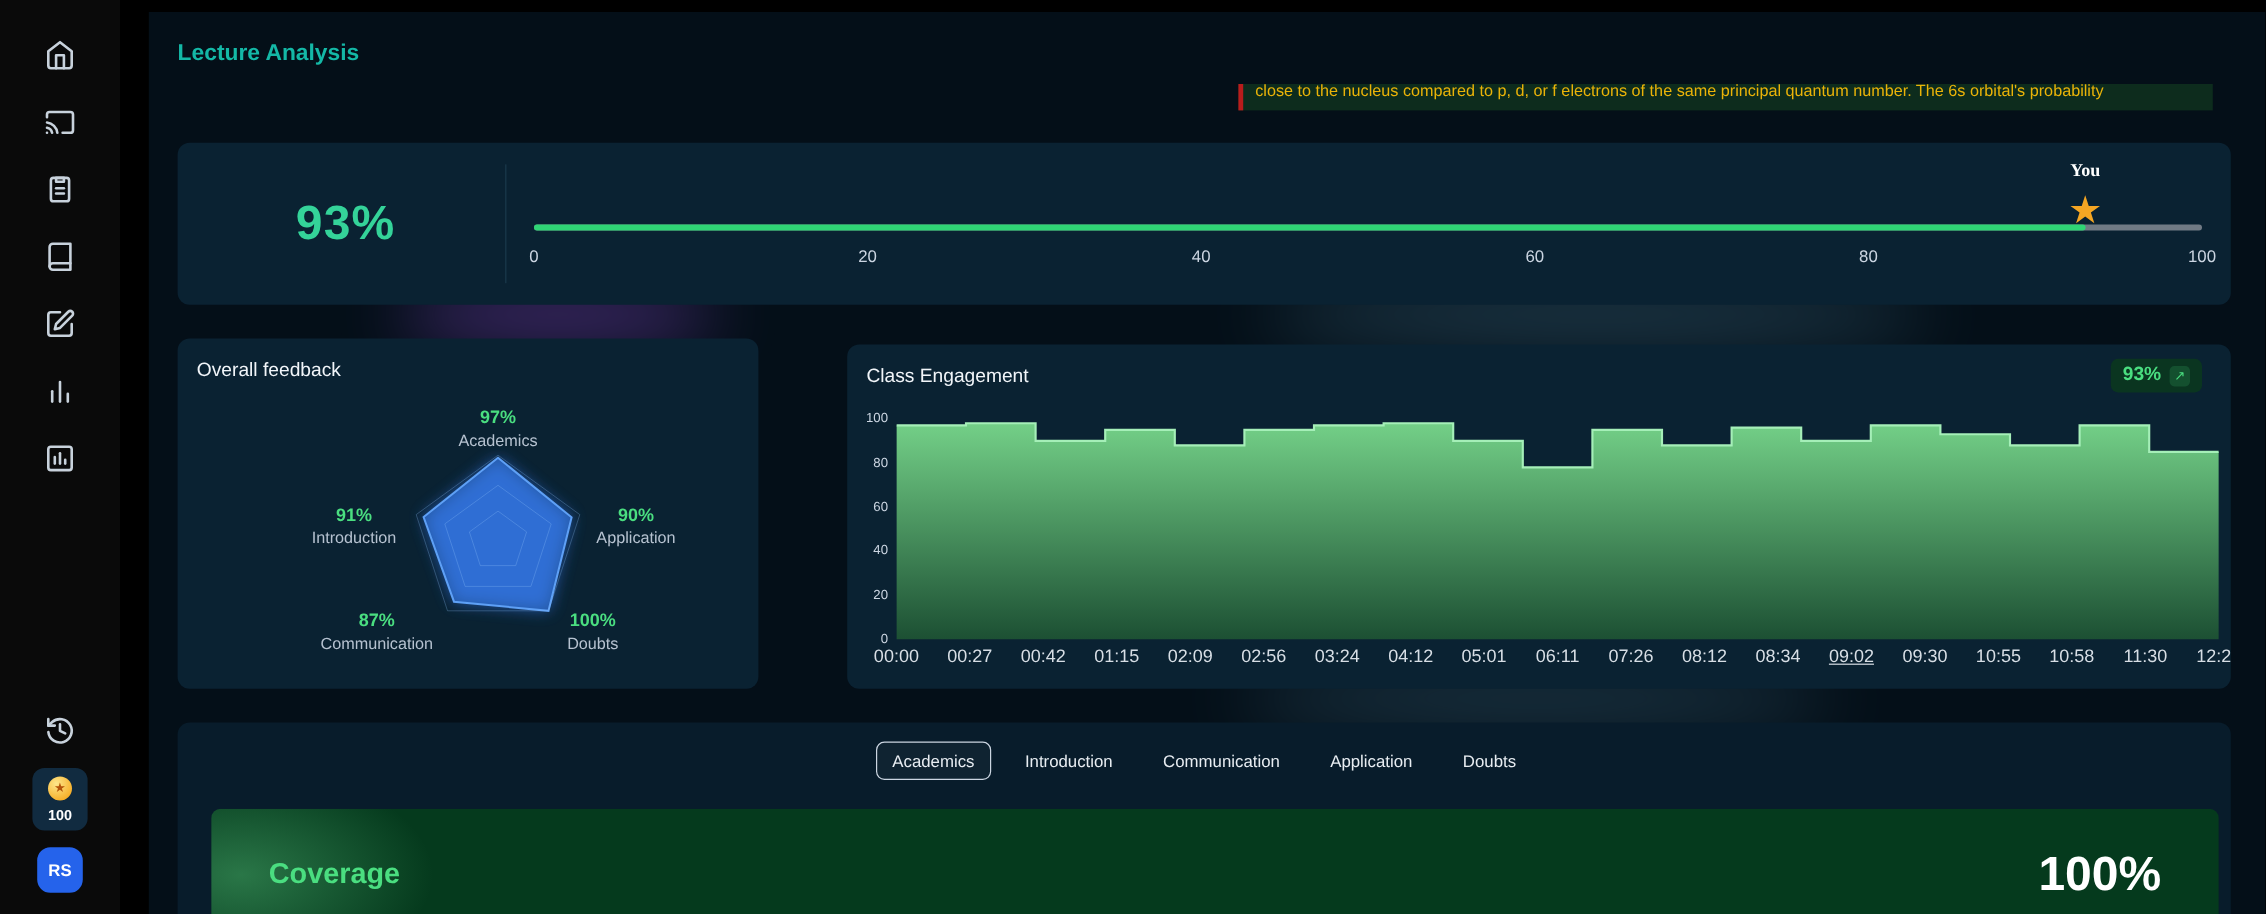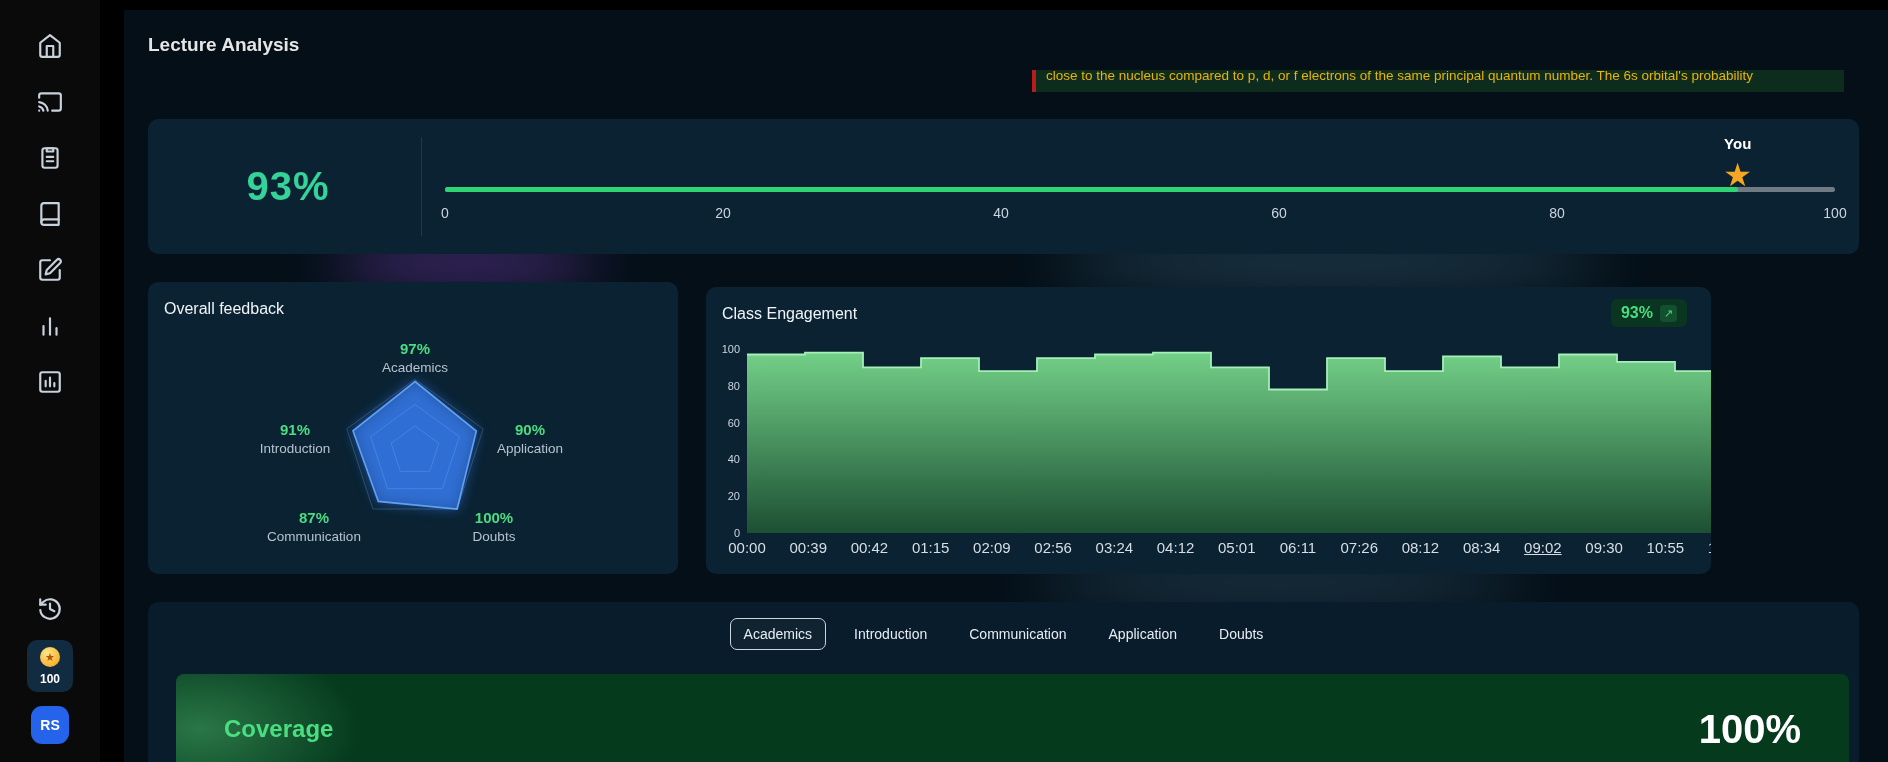--- a/index.html
+++ b/index.html
@@ -25,21 +25,21 @@
   #coin-box{width:46px;background:#112b40;border-radius:10px;display:flex;flex-direction:column;
     align-items:center;padding:7px 4px 6px;margin-top:18px;cursor:pointer}
   .coin{width:20px;height:20px;border-radius:50%;background:radial-gradient(circle at 35% 30%,#fde68a,#f59e0b);
     display:flex;align-items:center;justify-content:center}
   .coin::before{content:"★";font-size:11px;color:#b45309;line-height:1}
   .coin-count{font-size:12px;font-weight:bold;color:#fff;margin-top:5px}
   #avatar{width:38px;height:38px;border-radius:11px;background:#2563eb;color:#fff;font-weight:bold;
     font-size:14px;display:flex;align-items:center;justify-content:center;margin-top:14px;cursor:pointer}
 
   
-  #page-title{left:148px;top:34px;font-size:19px;font-weight:bold;color:#e5e5e5;z-index:2}
+  #page-title{left:148px;top:34px;font-size:19px;font-weight:bold;color:#14b8a6;z-index:2}
   #snippet{left:1032px;top:70px;width:812px;height:22px;overflow:hidden;z-index:2;
     border-left:4px solid #b91c1c;background:#0d2c1d;padding:0 10px}
   #snippet span{display:block;font-size:13.5px;color:#eab308;white-space:nowrap;line-height:30px;margin-top:-9px}
 
   
   #score-card{left:148px;top:119px;width:1711px;height:135px}
   .score-left{position:absolute;left:0;top:0;width:280px;height:100%;display:flex;flex-direction:column;
     justify-content:center;align-items:center}
   .score-value{font-size:40px;font-weight:bold;color:#34d399;letter-spacing:1px}
   .score-desc{font-size:16px;color:#d1d5db;max-width:225px;text-align:center;line-height:1.4;margin-top:7px}
@@ -47,35 +47,35 @@
   .score-track-wrap{position:absolute;left:297px;top:0;width:1390px;height:100%}
   .score-track{position:absolute;left:0;right:0;top:68px;height:5px;border-radius:3px;background:#707a84}
   .score-fill{height:100%;border-radius:3px;background:#2fd575}
   .score-star{position:absolute;top:40px;transform:translateX(-50%);color:#f5a623;font-size:32px;line-height:1;z-index:2}
   .score-star::before{content:"★"}
   .score-you{position:absolute;top:16px;transform:translateX(-50%);font-size:15px;font-weight:bold;color:#fff}
   [data-name="score-ticks"]{position:absolute;left:0;right:0;top:86px;height:20px}
   [data-name="score-ticks"] span{position:absolute;transform:translateX(-50%);font-size:14px;color:#cbd5e1}
 
   
-  #feedback-card{left:148px;top:282px;width:530px;height:292px}
+  #feedback-card{left:148px;top:282px;width:484px;height:292px}
   .card-title{position:absolute;left:16px;top:18px;font-size:16px;color:#f1f5f9}
   .radar-svg{position:absolute;left:182px;top:84px;width:170px;height:170px}
   [data-name="radar-grid"] polygon{fill:none;stroke:rgba(147,197,253,.28);stroke-width:1}
   .metric{position:absolute;transform:translate(-50%,-50%);text-align:center;line-height:1.2}
   .metric .m-val{font-size:15px;font-weight:bold;color:#4ade80}
   .metric .m-lab{font-size:13.5px;color:#b6c2d0;margin-top:2px}
   #metric-0{left:267px;top:76px}
   #metric-1{left:382px;top:157px}
   #metric-2{left:346px;top:245px}
   #metric-3{left:166px;top:245px}
   #metric-4{left:147px;top:157px}
 
   
-  #engagement-card{left:706px;top:287px;width:1005px;height:287px;overflow:hidden}
+  #engagement-card{left:706px;top:287px;width:1153px;height:287px;overflow:hidden}
   #engagement-badge{position:absolute;right:24px;top:12px;height:28px;background:#0a3520;border-radius:6px;
     display:flex;align-items:center;gap:7px;padding:0 10px}
   #engagement-badge .b-val{font-size:16px;font-weight:bold;color:#4ade80}
   #engagement-badge .b-arrow{width:17px;height:17px;border-radius:4px;background:rgba(74,222,128,.16);
     color:#4ade80;font-size:11px;display:flex;align-items:center;justify-content:center}
   .eng-plot{position:absolute;left:41px;top:62px;width:1102px;height:184px}
   .eng-plot svg{width:100%;height:100%;display:block}
   .eng-y{position:absolute;left:0;top:62px;width:34px;height:184px}
   .eng-y span{position:absolute;right:0;transform:translateY(50%);font-size:11px;color:#cbd5e1}
   .eng-x{position:absolute;left:41px;top:252px;width:1102px;height:16px}
@@ -173,21 +173,21 @@
 <div id="snippet" class="abs" data-name="transcript-snippet">
   <span data-name="transcript-snippet-text">close to the nucleus compared to p, d, or f electrons of the same principal quantum number. The 6s orbital's probability</span>
 </div>
 
 <section id="score-card" class="card" data-name="score-card">
   <div class="score-left" data-name="score-summary">
     <div class="score-value" data-name="overall-score-value">93%</div>
   </div>
   <div class="score-divider" data-name="divider"></div>
   <div class="score-track-wrap" data-name="score-scale">
-    <div class="score-you" data-name="score-marker-label" style="left: 93%;">You</div>
+    <div class="score-you" data-name="score-marker-label" style="left: 93%; font-family: Liberation Serif, serif;">You</div>
     <div class="score-track" data-name="score-track">
       <div class="score-fill" data-name="score-bar-fill" style="width: 93%;"></div>
     </div>
     <span class="score-star" data-name="score-star-icon" style="left: 93%;"></span>
     <div data-name="score-ticks">
         <span data-name="score-tick-label" style="left: 0%;">0</span>
         <span data-name="score-tick-label" style="left: 20%;">20</span>
         <span data-name="score-tick-label" style="left: 40%;">40</span>
         <span data-name="score-tick-label" style="left: 60%;">60</span>
         <span data-name="score-tick-label" style="left: 80%;">80</span>
@@ -258,21 +258,21 @@
           <stop offset="0%" stop-color="#79d98c" stop-opacity="0.95"></stop>
           <stop offset="100%" stop-color="#1d5233" stop-opacity="0.95"></stop>
         </linearGradient>
       </defs>
       <path data-name="engagement-area-path" fill="url(#area-grad)" d="M0 184 L0 5.5 L58.0 5.5 L58.0 3.7 L116.0 3.7 L116.0 18.4 L174.0 18.4 L174.0 9.2 L232.0 9.2 L232.0 22.1 L290.0 22.1 L290.0 9.2 L348.0 9.2 L348.0 5.5 L406.0 5.5 L406.0 3.7 L464.0 3.7 L464.0 18.4 L522.0 18.4 L522.0 40.5 L580.0 40.5 L580.0 9.2 L638.0 9.2 L638.0 22.1 L696.0 22.1 L696.0 7.4 L754.0 7.4 L754.0 18.4 L812.0 18.4 L812.0 5.5 L870.0 5.5 L870.0 12.9 L928.0 12.9 L928.0 22.1 L986.0 22.1 L986.0 5.5 L1044.0 5.5 L1044.0 27.6 L1102.0 27.6 L1102 184 Z"></path>
       <path data-name="engagement-line-path" fill="none" stroke="#a5efb8" stroke-width="1.8" d="M0 5.5 L58.0 5.5 L58.0 3.7 L116.0 3.7 L116.0 18.4 L174.0 18.4 L174.0 9.2 L232.0 9.2 L232.0 22.1 L290.0 22.1 L290.0 9.2 L348.0 9.2 L348.0 5.5 L406.0 5.5 L406.0 3.7 L464.0 3.7 L464.0 18.4 L522.0 18.4 L522.0 40.5 L580.0 40.5 L580.0 9.2 L638.0 9.2 L638.0 22.1 L696.0 22.1 L696.0 7.4 L754.0 7.4 L754.0 18.4 L812.0 18.4 L812.0 5.5 L870.0 5.5 L870.0 12.9 L928.0 12.9 L928.0 22.1 L986.0 22.1 L986.0 5.5 L1044.0 5.5 L1044.0 27.6 L1102.0 27.6"></path>
     </svg>
   </div>
   <div class="eng-x" data-name="engagement-x-axis">
       <span data-name="x-axis-label" style="left: 0%;">00:00</span>
-      <span data-name="x-axis-label" style="left: 5.55556%;">00:39</span>
+      <span data-name="x-axis-label" style="left: 5.55556%;">00:27</span>
       <span data-name="x-axis-label" style="left: 11.1111%;">00:42</span>
       <span data-name="x-axis-label" style="left: 16.6667%;">01:15</span>
       <span data-name="x-axis-label" style="left: 22.2222%;">02:09</span>
       <span data-name="x-axis-label" style="left: 27.7778%;">02:56</span>
       <span data-name="x-axis-label" style="left: 33.3333%;">03:24</span>
       <span data-name="x-axis-label" style="left: 38.8889%;">04:12</span>
       <span data-name="x-axis-label" style="left: 44.4444%;">05:01</span>
       <span data-name="x-axis-label" style="left: 50%;">06:11</span>
       <span data-name="x-axis-label" style="left: 55.5556%;">07:26</span>
       <span data-name="x-axis-label" style="left: 61.1111%;">08:12</span>

